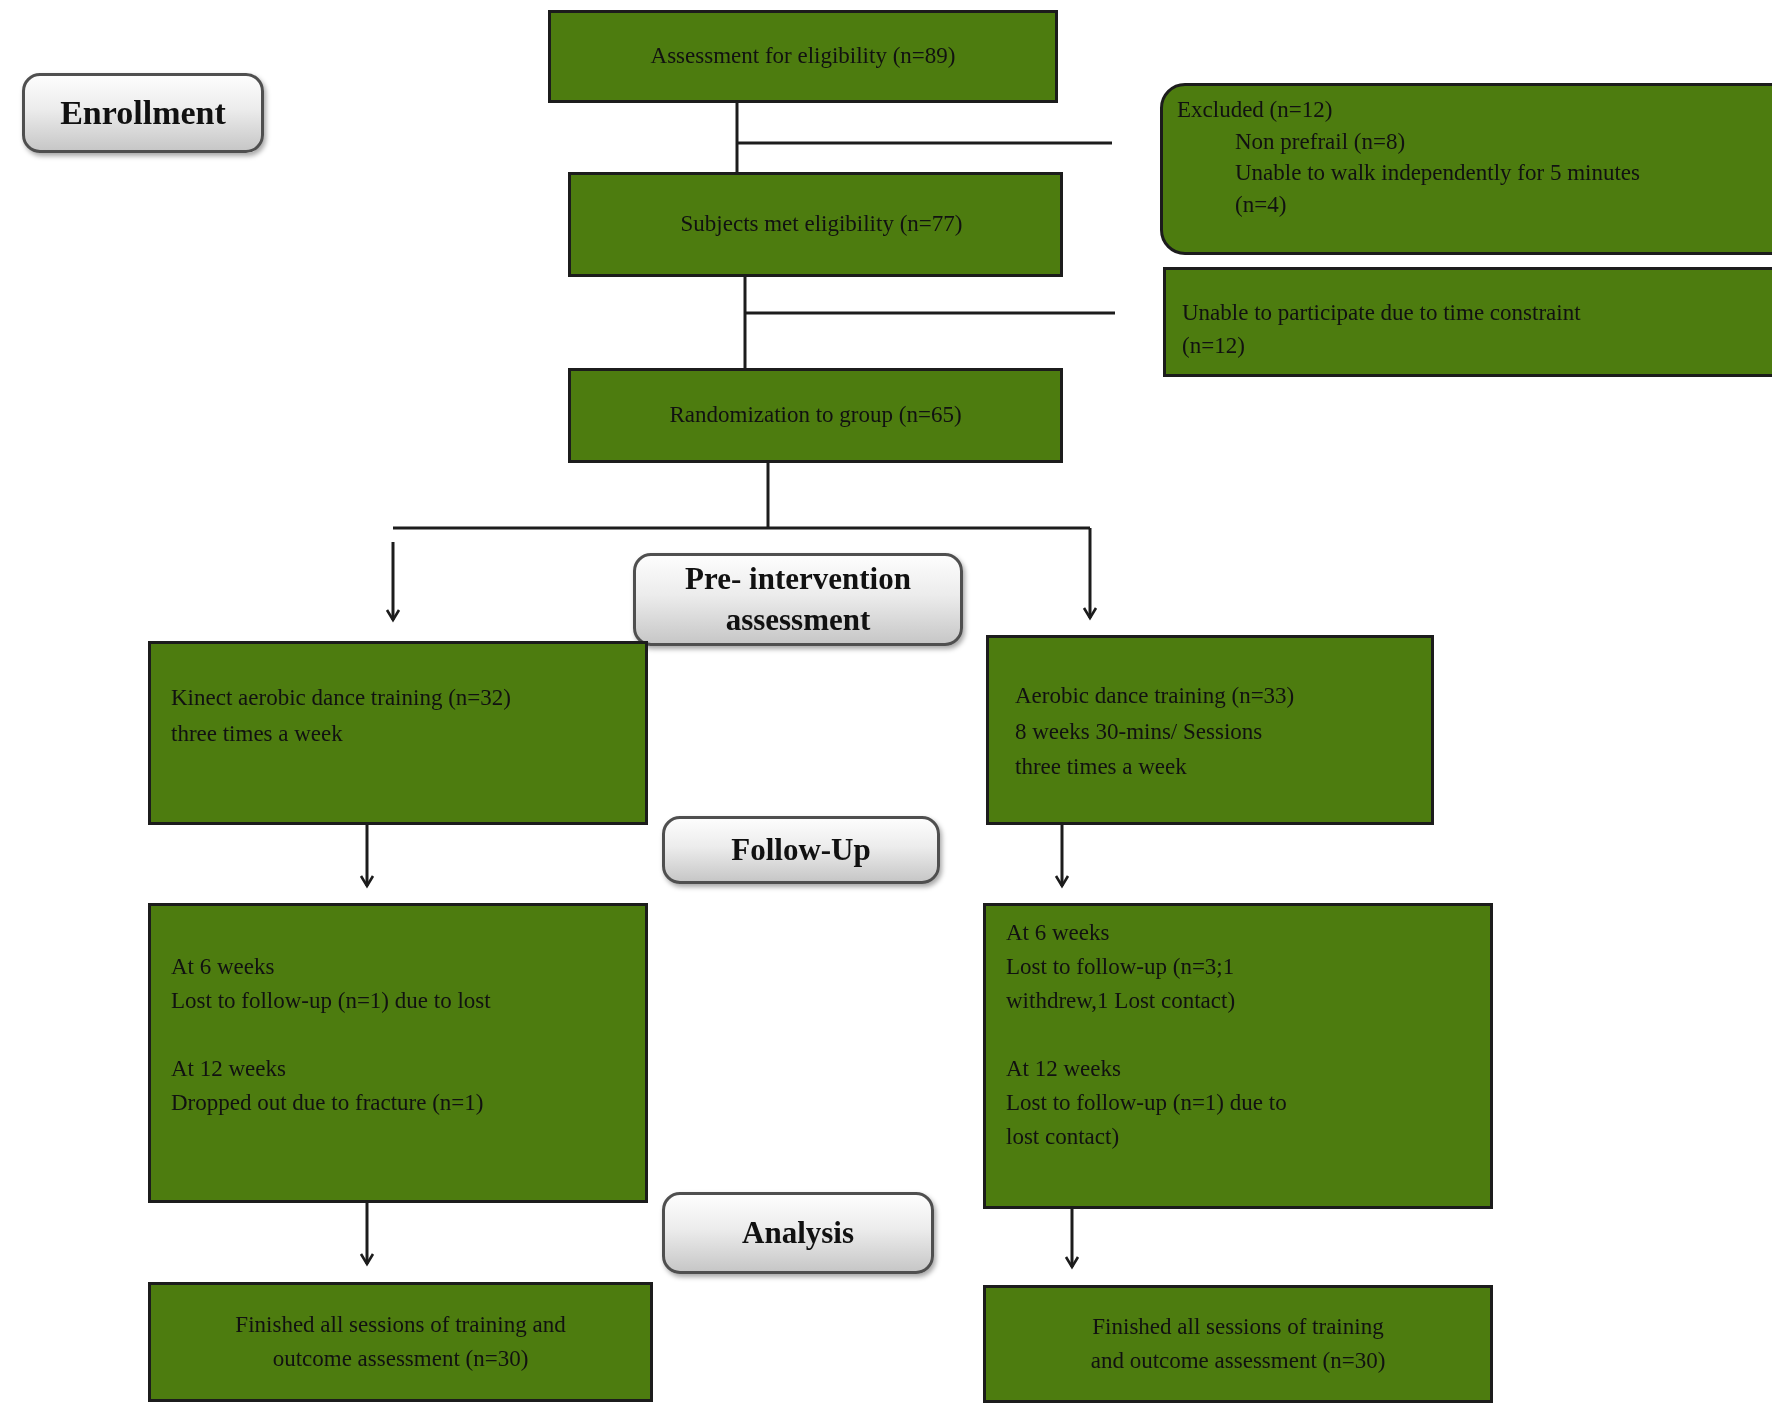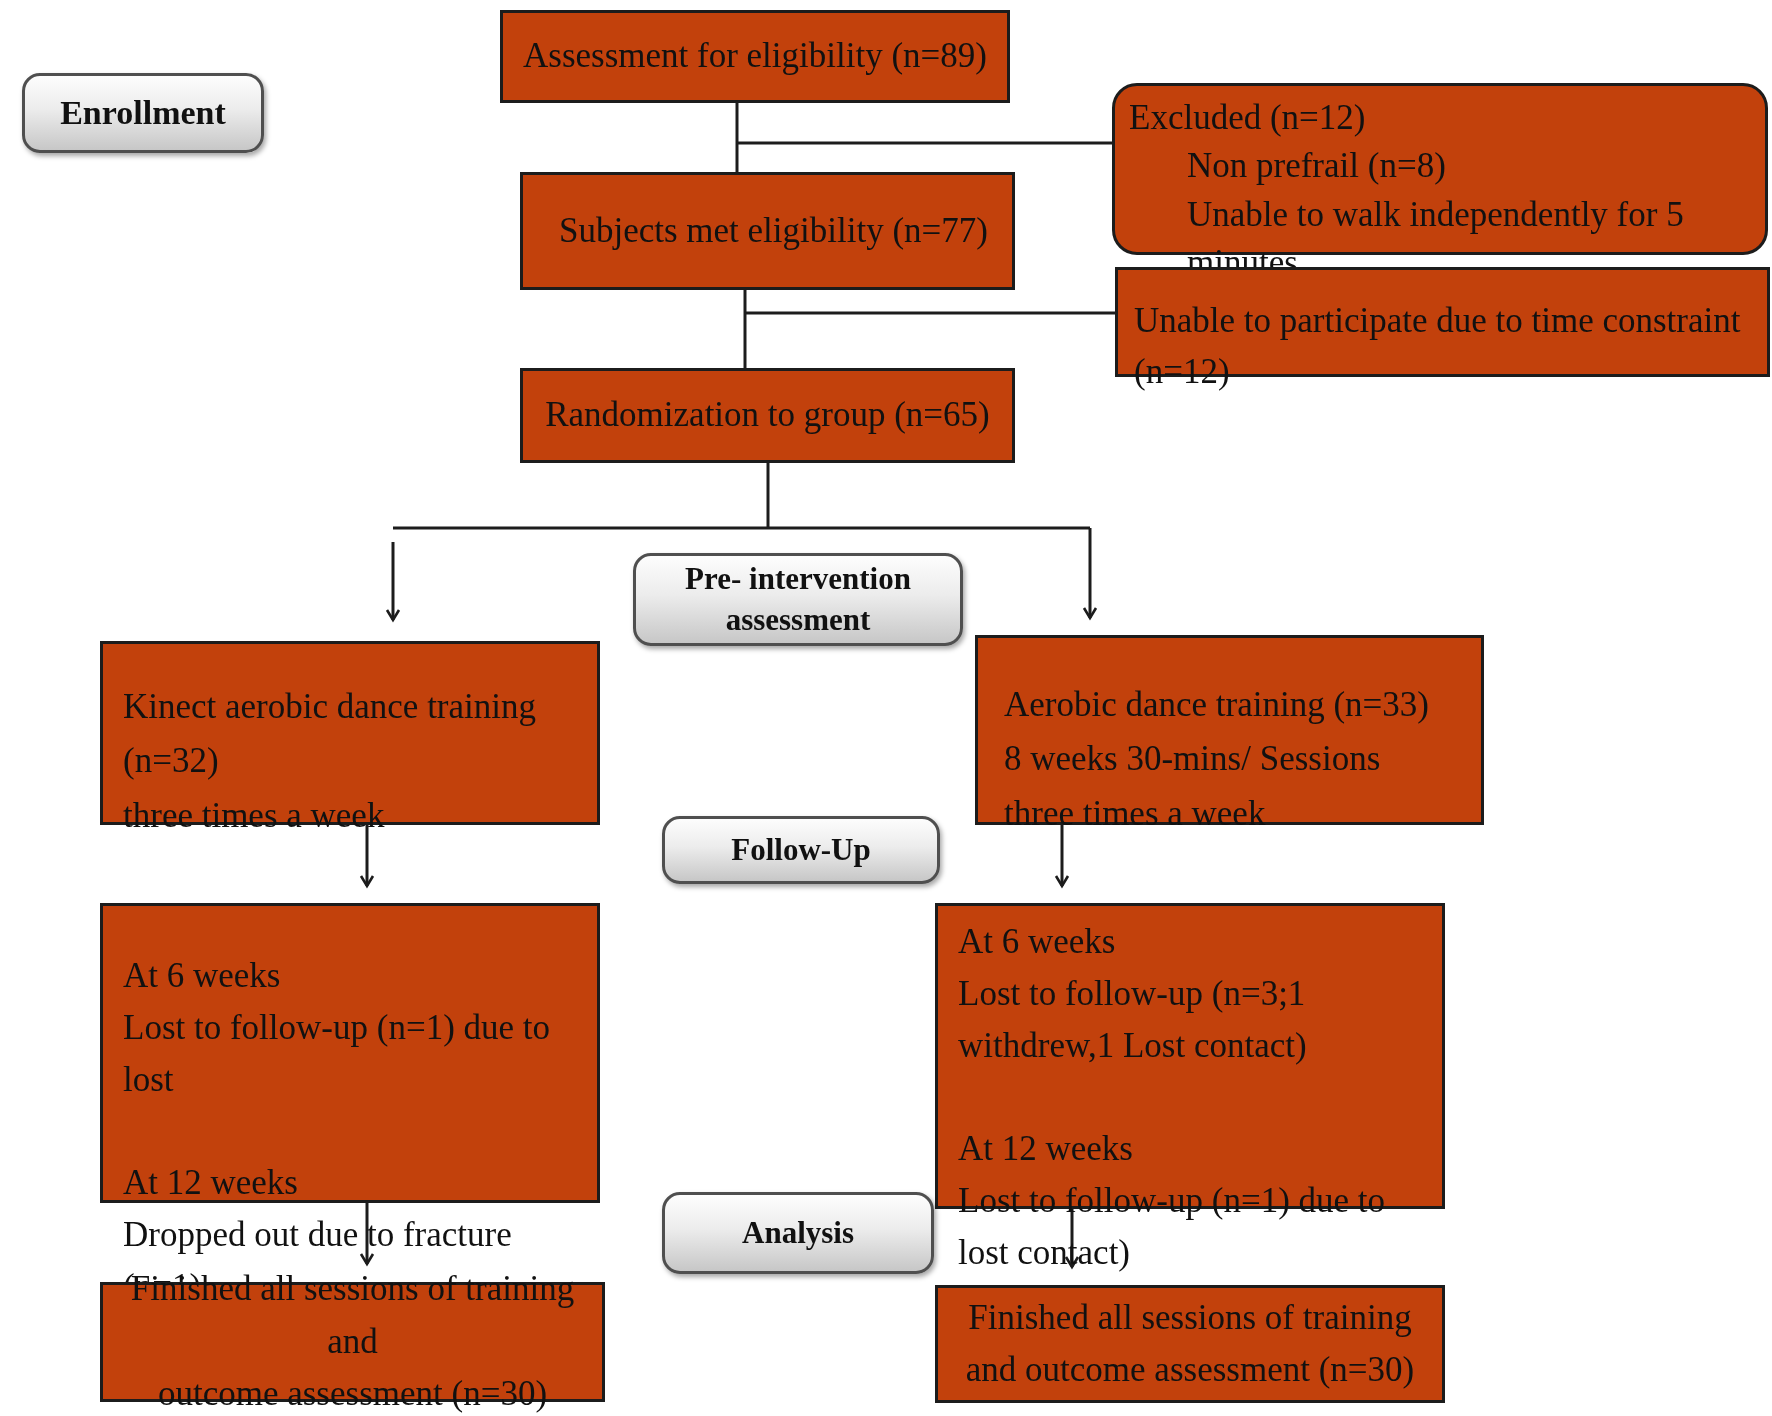--- a/index.html
+++ b/index.html
@@ -9,49 +9,50 @@
     background:#ffffff;
     font-family:"Liberation Serif","DejaVu Serif",serif;
     color:#111;
     overflow:hidden;
   }
   .connectors{position:absolute;left:0;top:0;}
   .box{
     position:absolute;
     box-sizing:border-box;
     border:3px solid #1c1c1c;
-    background:#c2410c;
-    font-size:35px;
+    background:#4d7c0f;
+    font-size:23px;
     line-height:1.5;
+    margin-left:48px;
   }
   .box.center{
     display:flex;align-items:center;justify-content:center;
     text-align:center;
   }
   .pill{
     position:absolute;
     box-sizing:border-box;
     border:3px solid #4f4f4f;
     border-radius:18px;
     background:linear-gradient(180deg,#fdfdfd 0%,#ececec 45%,#c7c7c7 100%);
     box-shadow:2px 3px 5px rgba(0,0,0,.35);
     display:flex;flex-direction:column;align-items:center;justify-content:center;
     font-weight:bold;font-size:31px;line-height:1.3;text-align:center;
   }
   
   .b-assessment{left:500px;top:10px;width:510px;height:93px;}
   .p-enrollment{left:22px;top:73px;width:242px;height:80px;font-size:34px;}
   .b-excluded{left:1112px;top:83px;width:656px;height:172px;padding:8px 14px;line-height:1.38;border-radius:25px;}
   .b-excluded .indent{padding-left:58px;}
-  .b-eligibility{left:520px;top:172px;width:495px;height:118px;padding-left:12px;}
+  .b-eligibility{left:520px;top:172px;width:495px;height:105px;padding-left:12px;}
   .b-timeconstraint{left:1115px;top:267px;width:655px;height:110px;padding:26px 16px;line-height:1.45;}
   .b-randomization{left:520px;top:368px;width:495px;height:95px;}
   .p-preintervention{left:633px;top:553px;width:330px;height:93px;}
   .b-kinect{left:100px;top:641px;width:500px;height:184px;padding:36px 10px 0 20px;line-height:1.55;}
-  .b-aerobic{left:975px;top:635px;width:509px;height:190px;padding:40px 10px 0 26px;line-height:1.55;}
+  .b-aerobic{left:938px;top:635px;width:448px;height:190px;padding:40px 10px 0 26px;line-height:1.55;}
   .p-followup{left:662px;top:816px;width:278px;height:68px;}
   .b-kinect-fu{left:100px;top:903px;width:500px;height:300px;padding:44px 10px 0 20px;line-height:1.48;}
   .b-aerobic-fu{left:935px;top:903px;width:510px;height:306px;padding:10px 10px 0 20px;line-height:1.48;}
   .p-analysis{left:662px;top:1192px;width:272px;height:82px;}
   .b-kinect-an{left:100px;top:1282px;width:505px;height:120px;line-height:1.5;}
   .b-aerobic-an{left:935px;top:1285px;width:510px;height:118px;line-height:1.5;}
 </style>
 </head>
 <body>
 

